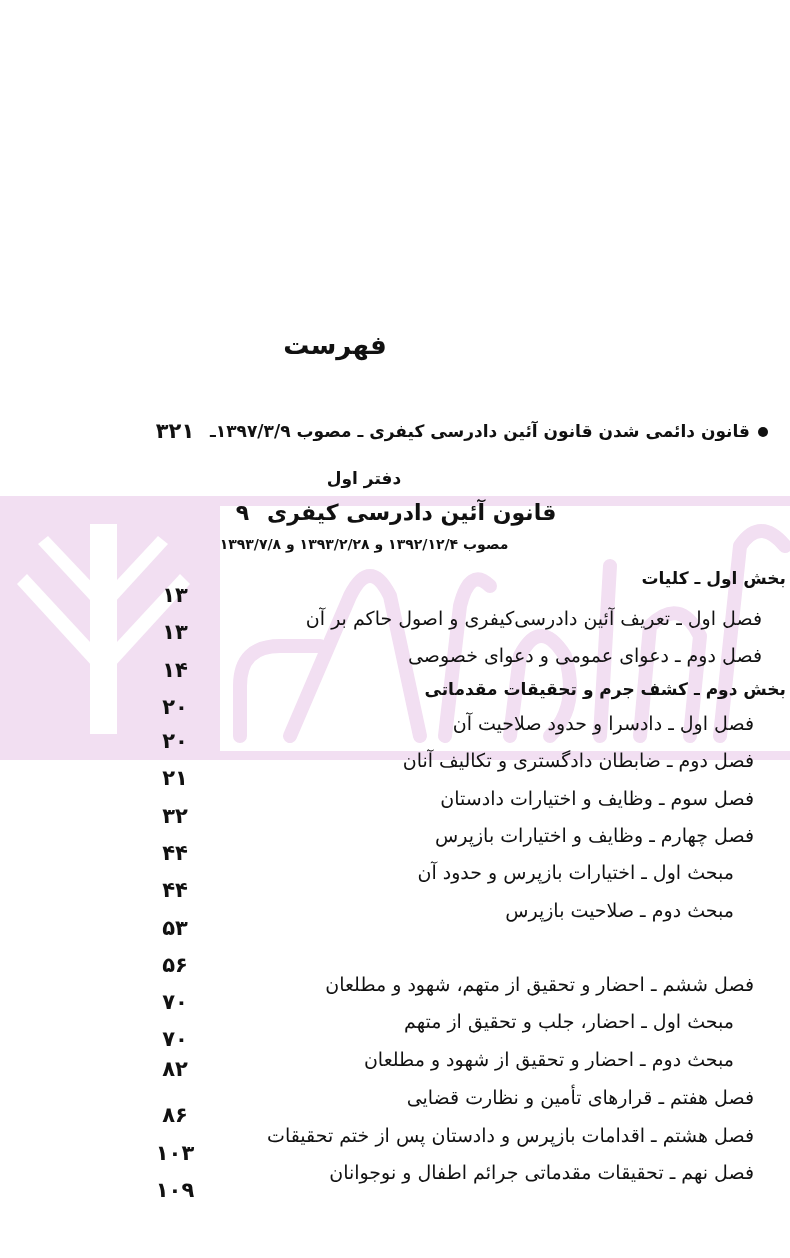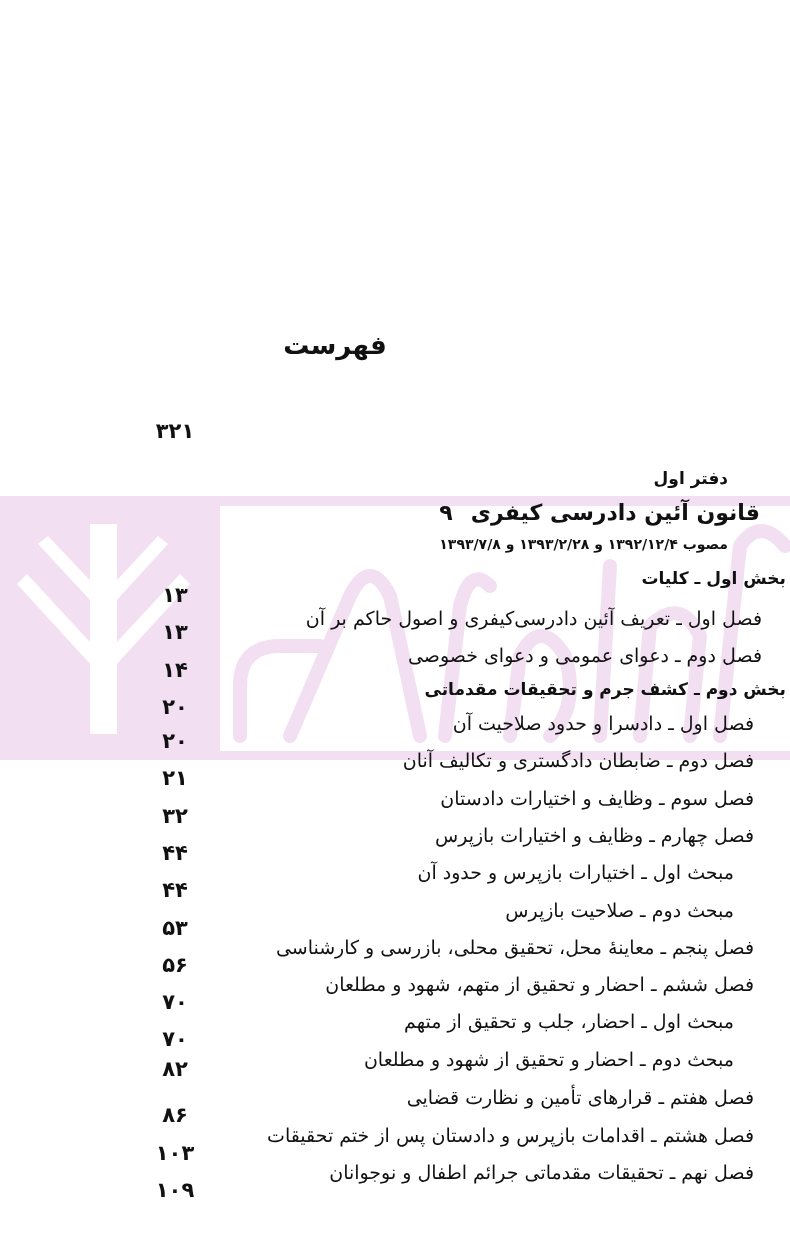--- a/index.html
+++ b/index.html
@@ -80,20 +80,21 @@
       display: inline-block;
       width: 10px; height: 10px;
       border-radius: 50%;
       background: #111;
       margin-left: 8px;
       vertical-align: middle;
     }
     .center-line {
       position: absolute;
       left: 0; width: 728px;
+      text-align: center;
       direction: rtl;
       z-index: 2;
       white-space: nowrap;
     }
     .volume-label { font-weight: bold; font-size: 17px; }
     .law-title { font-weight: bold; font-size: 22px; }
     .law-title .page-ref { margin-right: 18px; }
     .approval-dates { font-weight: bold; font-size: 14px; }
   </style>
 </head>
@@ -121,20 +122,23 @@
       <path d="M380 230 L390 60"></path>
       <path d="M420 230 L430 120 Q460 90 480 130 L470 230"></path>
       <path d="M500 230 L520 40 Q540 10 565 40"></path>
     </g>
   </svg>
 </div>
 
 <div class="page-title">فهرست</div>
 
 <div class="toc-line" style="top:416px;">
+  <div class="toc-text bold" style="right:22px;font-size:17px;">
+    <span class="bullet"></span><span>قانون دائمی شدن قانون آئین دادرسی کیفری ـ مصوب ۱۳۹۷/۳/۹ـ</span>
+  </div>
   <div class="toc-page">۳۲۱</div>
 </div>
 
 <div class="center-line volume-label" style="top:468px;">دفتر اول</div>
 <div class="center-line law-title" style="top:500px;padding-left:32px;">
   <span>قانون آئین دادرسی کیفری</span><span class="page-ref">۹</span>
 </div>
 <div class="center-line approval-dates" style="top:536px;">مصوب ۱۳۹۲/۱۲/۴ و ۱۳۹۳/۲/۲۸ و ۱۳۹۳/۷/۸</div>
 
 <div class="toc-line" style="top:563px;">
@@ -174,21 +178,20 @@
 </div>
 <div class="toc-line" style="top:857px;">
   <div class="toc-text sub">مبحث اول ـ اختیارات بازپرس و حدود آن</div>
   <div class="toc-page" style="top:18px;">۴۴</div>
 </div>
 <div class="toc-line" style="top:895px;">
   <div class="toc-text sub">مبحث دوم ـ صلاحیت بازپرس</div>
   <div class="toc-page" style="top:18px;">۵۳</div>
 </div>
 <div class="toc-line" style="top:932px;">
-  <div class="toc-text main">فصل پنجم ـ معاینهٔ محل، تحقیق محلی، بازرسی و کارشناسی</div>
   <div class="toc-page" style="top:18px;">۵۶</div>
 </div>
 <div class="toc-line" style="top:969px;">
   <div class="toc-text main">فصل ششم ـ احضار و تحقیق از متهم، شهود و مطلعان</div>
   <div class="toc-page" style="top:18px;">۷۰</div>
 </div>
 <div class="toc-line" style="top:1006px;">
   <div class="toc-text sub">مبحث اول ـ احضار، جلب و تحقیق از متهم</div>
   <div class="toc-page" style="top:18px;">۷۰</div>
 </div>

